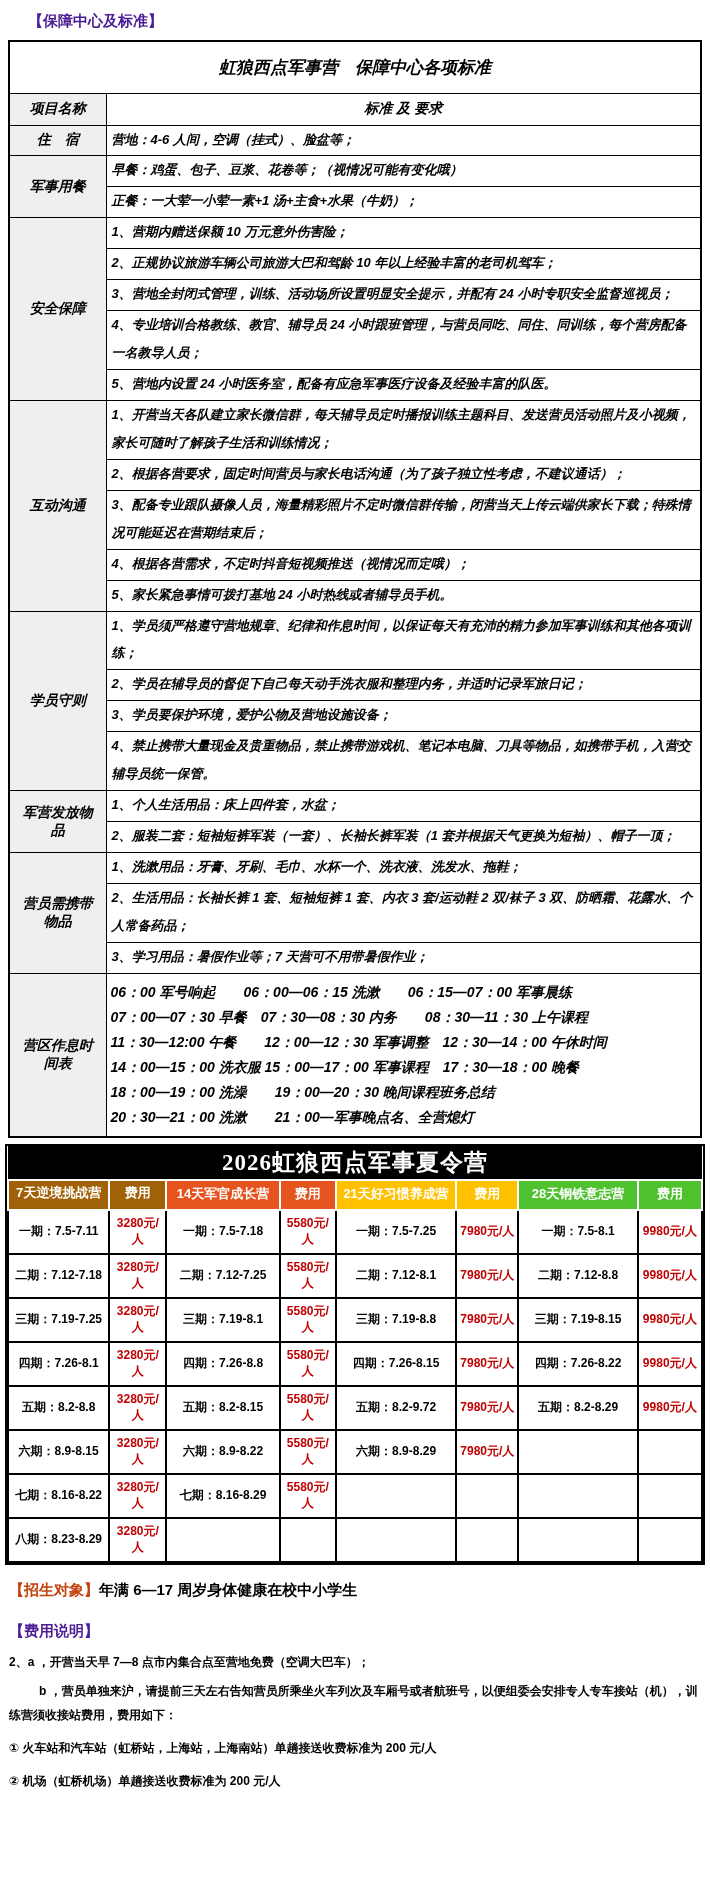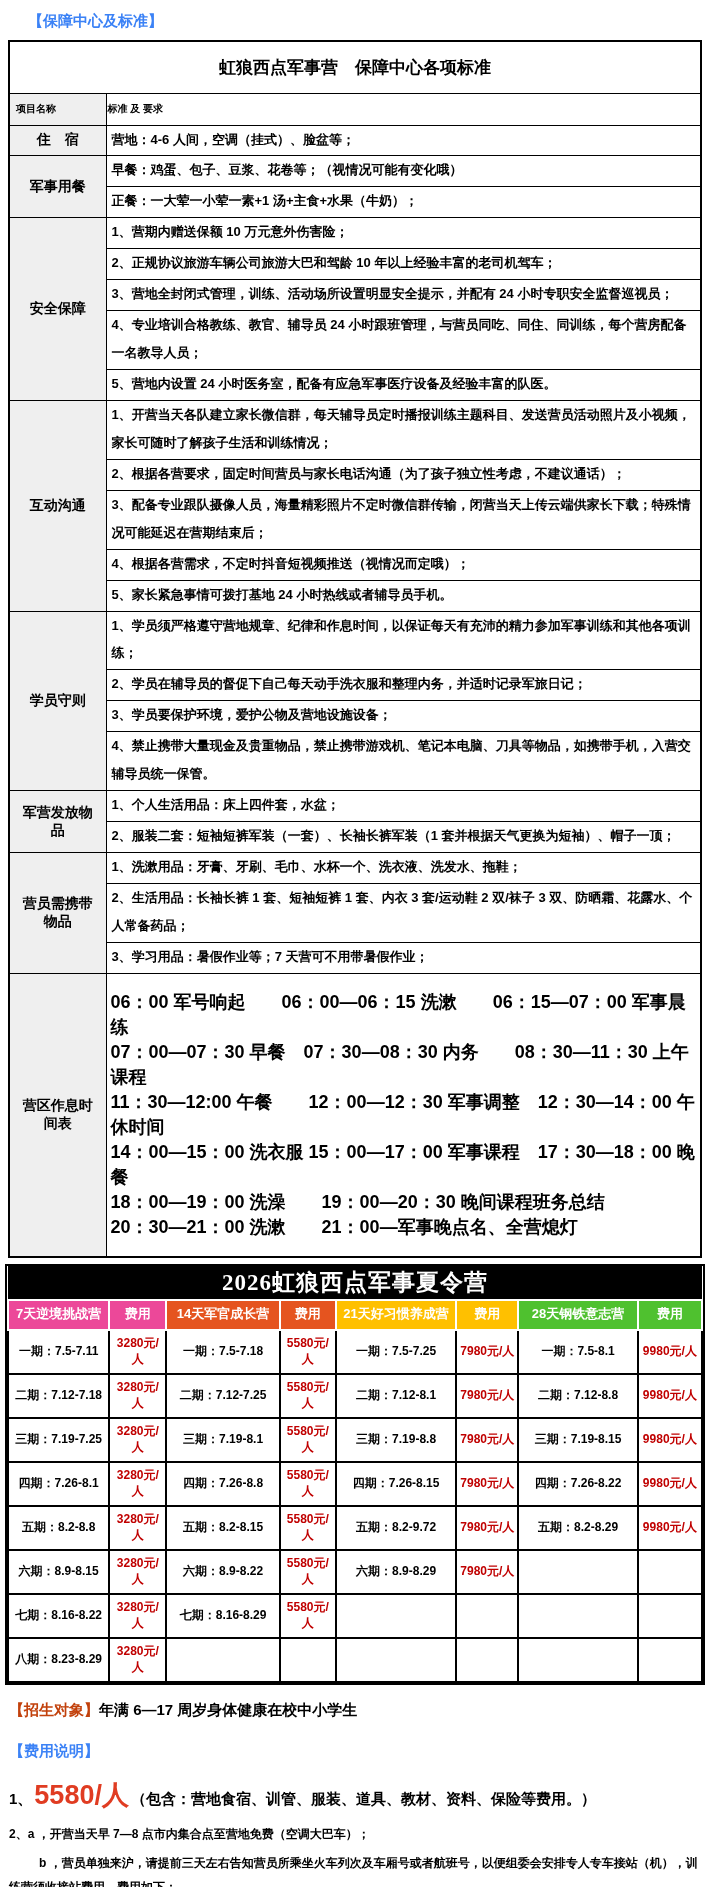--- a/index.html
+++ b/index.html
@@ -1,40 +1,40 @@
 <!DOCTYPE html>
 <html><head>
 <meta charset="utf-8">
 <style>
   * { box-sizing: border-box; }
   html,body { margin:0; padding:0; background:#fff; }
   body { width:710px; font-family:"Liberation Sans","DejaVu Sans",sans-serif; color:#000; }
   .page { width:710px; padding-bottom:10px; }
 
-  .red-heading { color:#3b82f6; font-size:15px; font-weight:bold; margin:12px 0 9px 28px; }
+  .red-heading { color:#4c1d95; font-size:15px; font-weight:bold; margin:12px 0 9px 28px; }
   .red-heading.tight { margin:18px 0 9px 28px; }
 
   
   table.support { border-collapse:collapse; table-layout:fixed; width:694px; margin-left:8px; border:2px solid #000; }
-  table.support td { border:1px solid #000; font-weight:bold; vertical-align:middle; }
+  table.support td { border:1px solid #000; font-weight:bold; vertical-align:middle;font-style:italic; }
   td.st-title { height:52px; text-align:center; font-size:17px; }
-  tr.st-head td { height:32px; text-align:left; font-size:10px; }
+  tr.st-head td { height:32px; text-align:center; font-size:14px; }
   td.label-cell { background:#efefef; text-align:center; font-size:14px; padding:2px 6px; }
   td.item-cell { font-size:13px; line-height:2.15; padding:0 4px 2px 5px; }
-  td.sched-cell { font-size:18px; line-height:25px; padding:16px 4px; }
+  td.sched-cell { font-size:14px; line-height:25px; padding:6px 4px; }
   .sched-line { white-space:pre-wrap; }
 
   
   .camp-wrap { border:2px solid #000; margin:6px 5px 0 5px; }
   table.camp { border-collapse:collapse; table-layout:fixed; width:100%; }
   td.camp-title { background:#000; color:#fff; text-align:center; font-family:"Liberation Serif","DejaVu Serif",serif; font-size:23px; font-weight:bold; height:34px; letter-spacing:1px; }
   table.camp th { border:2px solid #fff; color:#fff; font-size:13px; font-weight:bold; height:30px; padding:1px 2px; line-height:1.15; }
   table.camp td.session { border:2px solid #000; font-size:12px; font-weight:bold; text-align:center; height:44px; padding:1px; }
   table.camp td.fee { border:2px solid #000; color:#c00000; font-size:12px; font-weight:bold; text-align:center; line-height:1.3; padding:1px; }
-  .c0 { background:#ec4899; } .c1 { background:#e5541f; } .c2 { background:#ffc000;margin-top:8px; } .c3 { background:#4fc12f; }
+  .c0 { background:#a16207;font-family:Liberation Mono, monospace; } .c1 { background:#e5541f; } .c2 { background:#ffc000;margin-top:8px; } .c3 { background:#4fc12f; }
 
   
   .enroll { margin:16px 0 0 9px; font-size:15px; font-weight:bold; }
   .enroll .lbl { color:#c2410c; }
   .red-heading.left { margin:22px 0 0 9px; }
   .fee1 { margin:16px 0 0 9px; font-size:15px; font-weight:bold; }
   .fee1 .price { color:#e03c22; font-size:27px; padding:0 2px; }
   .note { margin:10px 8px 0 9px; font-size:12px; font-weight:bold; line-height:1.95; }
   .note.hang { text-indent:30px; margin-top:6px; }
   .note.circ { margin-top:10px; }
@@ -264,22 +264,19 @@
   </tbody>
       </table>
   </div>
 
   <div class="enroll">
     <span class="lbl">【招生对象】</span><span>年满 6—17 周岁身体健康在校中小学生</span>
   </div>
 
   <div class="red-heading left">【费用说明】</div>
 
-  <div class="fee1">
-    <span>1、</span><span class="price">5580/人</span><span>（包含：营地食宿、训管、服装、道具、教材、资料、保险等费用。）</span>
-  </div>
 
   <div class="note">2、a ，开营当天早 7—8 点市内集合点至营地免费（空调大巴车）；</div>
   <div class="note hang">b ，营员单独来沪，请提前三天左右告知营员所乘坐火车列次及车厢号或者航班号，以便组委会安排专人专车接站（机），训练营须收接站费用，费用如下：</div>
   <div class="note circ">① 火车站和汽车站（虹桥站，上海站，上海南站）单趟接送收费标准为 200 元/人</div>
   <div class="note circ">② 机场（虹桥机场）单趟接送收费标准为 200 元/人</div>
 
 </div>
 
 </body></html>

